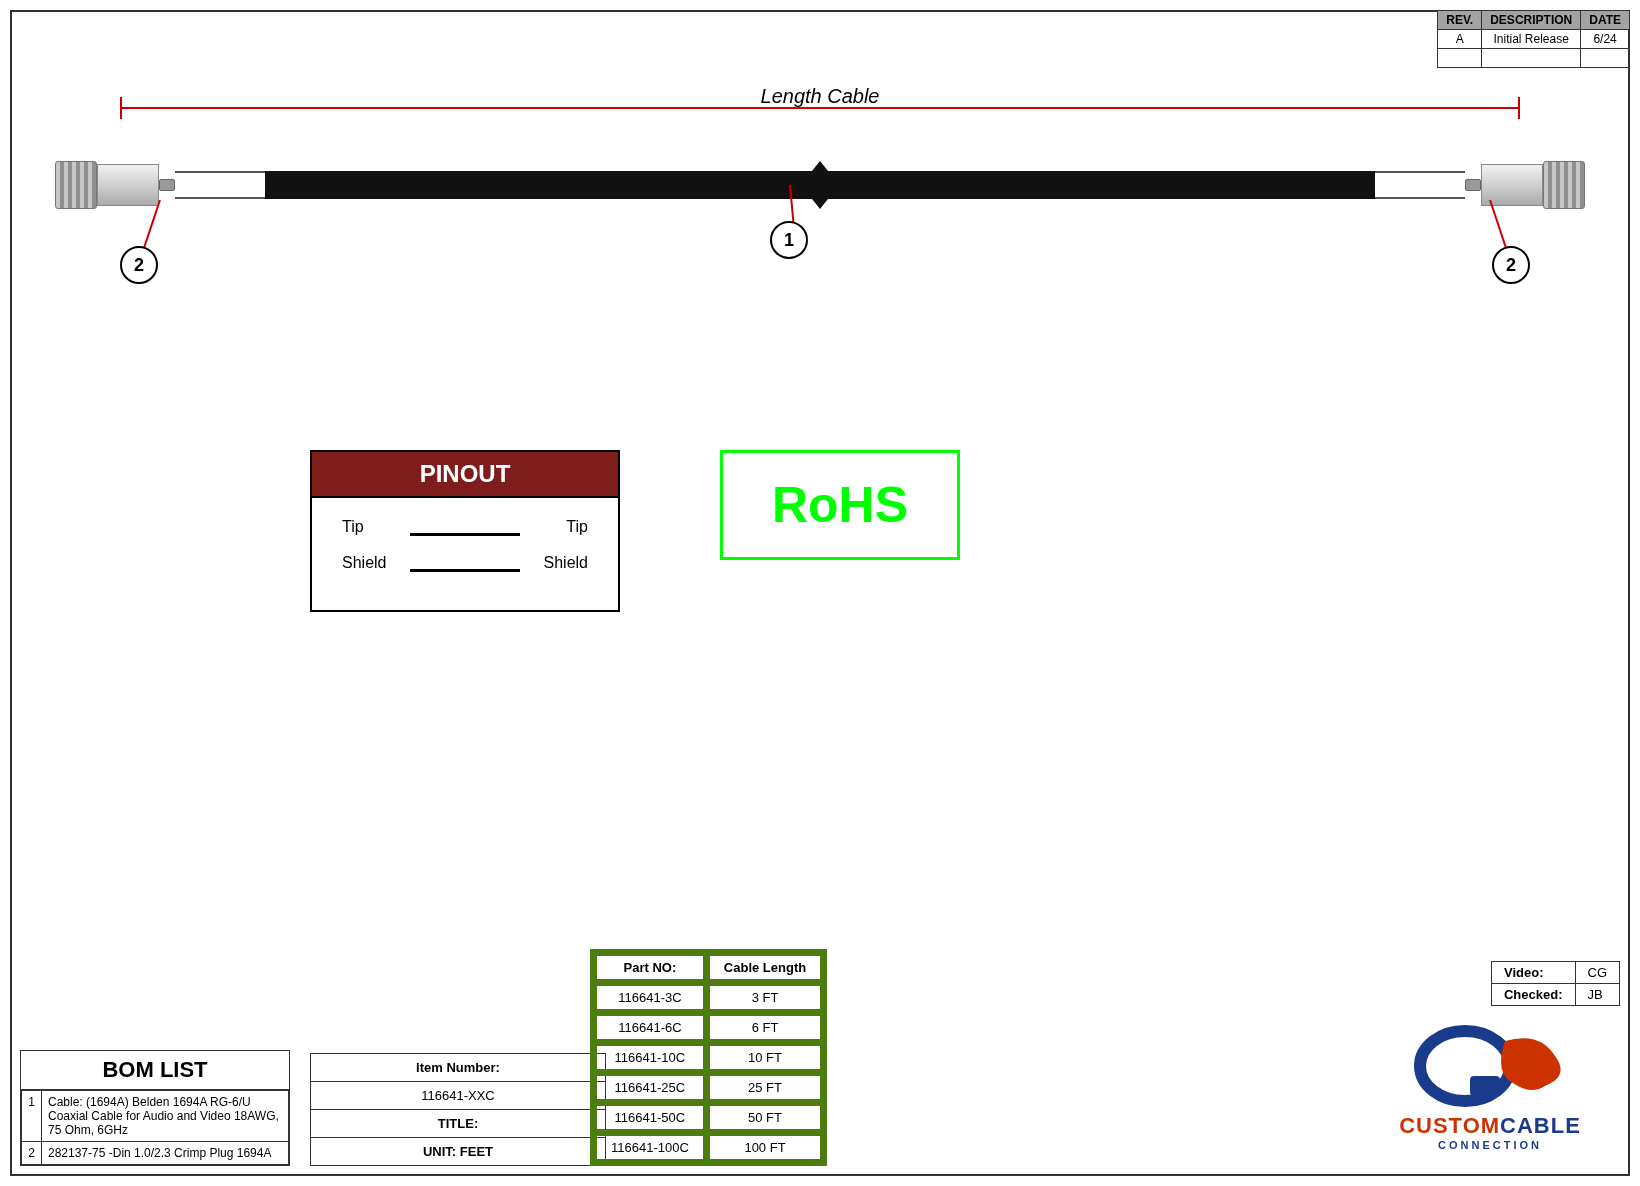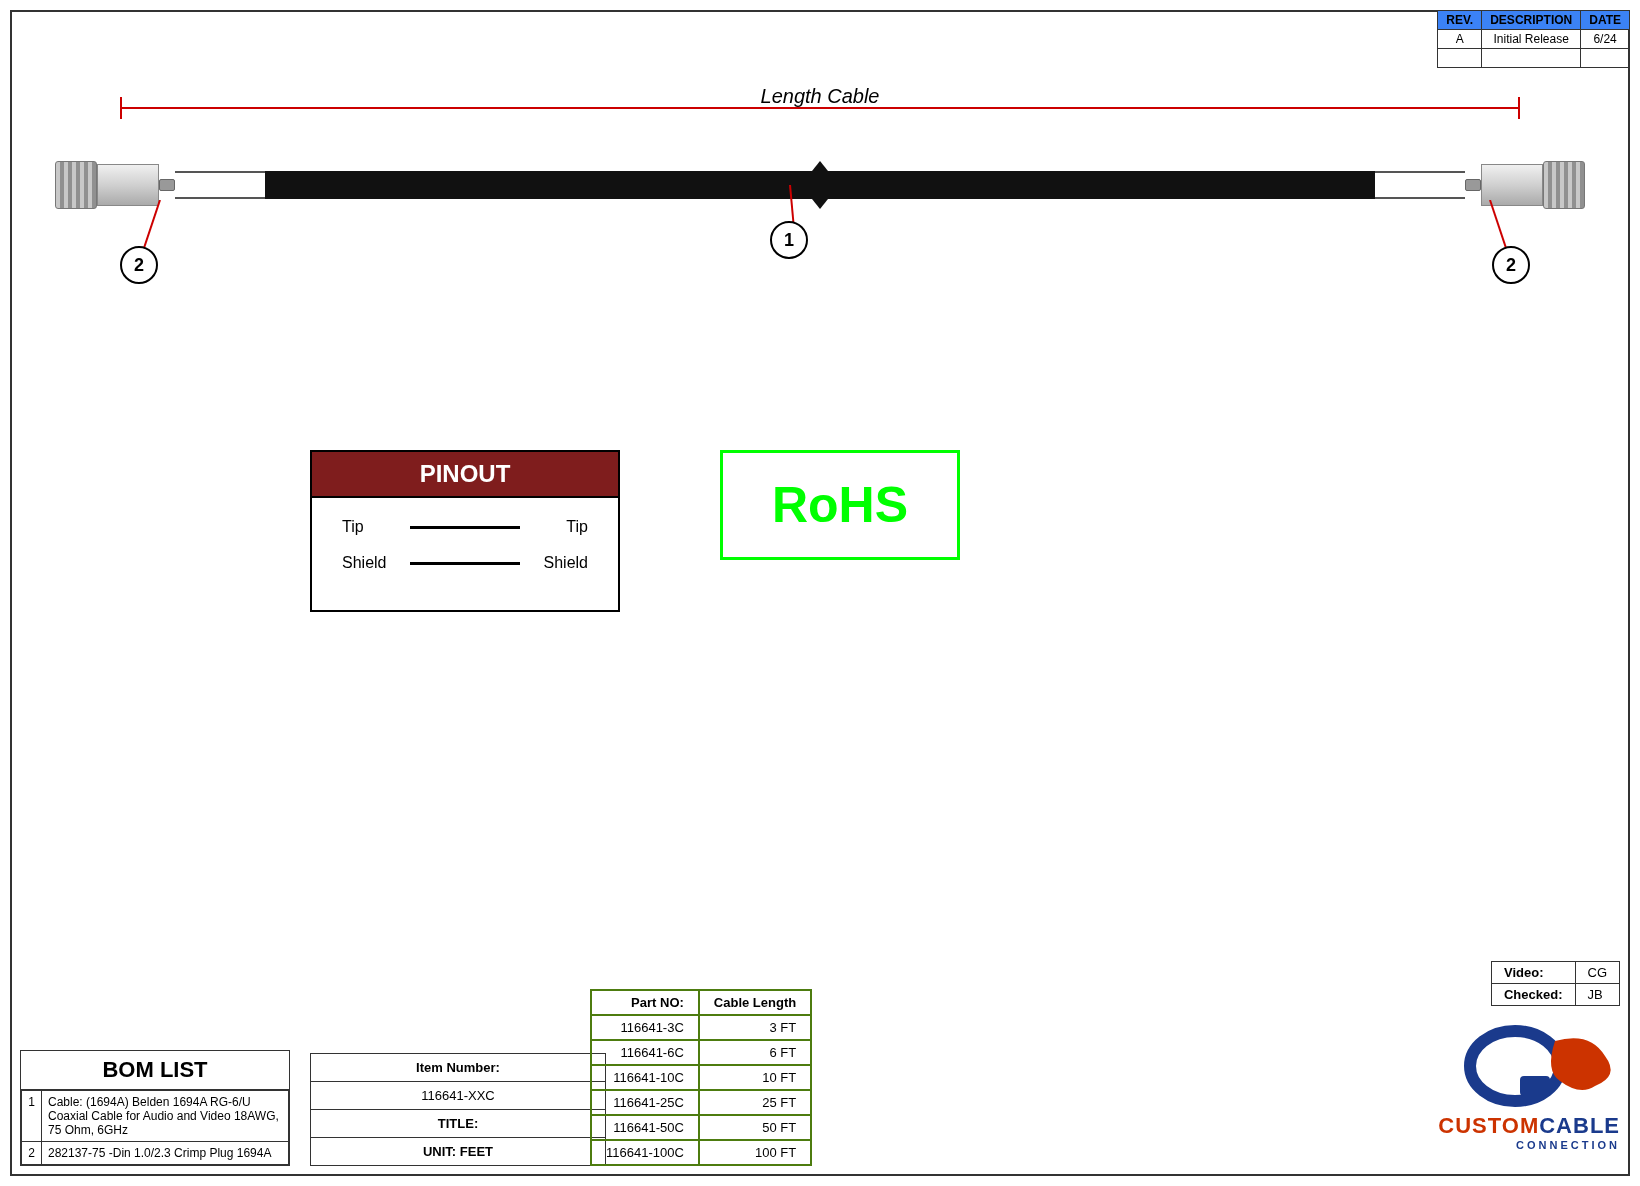--- a/index.html
+++ b/index.html
@@ -24,21 +24,21 @@
       border-collapse: collapse;
       font-size: 12px;
     }
     .rev-table td, .rev-table th {
       border: 1px solid #333;
       padding: 2px 8px;
       text-align: center;
     }
     .rev-table th {
       font-weight: bold;
-      background: #3b82f6;
+      background: #a3a3a3;
     }
 
     
     .pinout-box {
       position: absolute;
       top: 450px;
       left: 310px;
       width: 310px;
       border: 2px solid #000;
       background: #fff;
@@ -50,21 +50,21 @@
       font-size: 24px;
       font-weight: bold;
       padding: 8px 0;
       border-bottom: 2px solid #000;
     }
     .pinout-content {
       padding: 20px 30px;
     }
     .pinout-row {
       display: flex;
-      align-items: center;
+      align-items: flex-end;
       justify-content: space-between;
       margin-bottom: 18px;
     }
     .pinout-label {
       font-size: 16px;
       font-weight: normal;
       width: 60px;
     }
     .pinout-label-right {
       font-size: 16px;
@@ -168,38 +168,38 @@
 
     
     .part-table {
       position: absolute;
       bottom: 20px;
       left: 590px;
       border-collapse: collapse;
       font-size: 13px;
     }
     .part-table td, .part-table th {
-      border: 2px solid #4d7c0f;
+      border: 7px solid #4d7c0f;
       padding: 4px 14px;
-      text-align: right;
+      text-align: center;
     }
     .part-table th {
       font-weight: bold;
     }
 
     
     .logo-area {
       position: absolute;
       bottom: 20px;
       right: 20px;
       width: 260px;
       height: 160px;
       display: flex;
       flex-direction: column;
-      align-items: flex-end;
+      align-items: center;
       justify-content: center;
     }
   </style>
 </head>
 <body>
 
 <div class="main-border"></div>
 
 <table class="rev-table" style="position:absolute;top:10px;right:10px;">
   <tbody>

